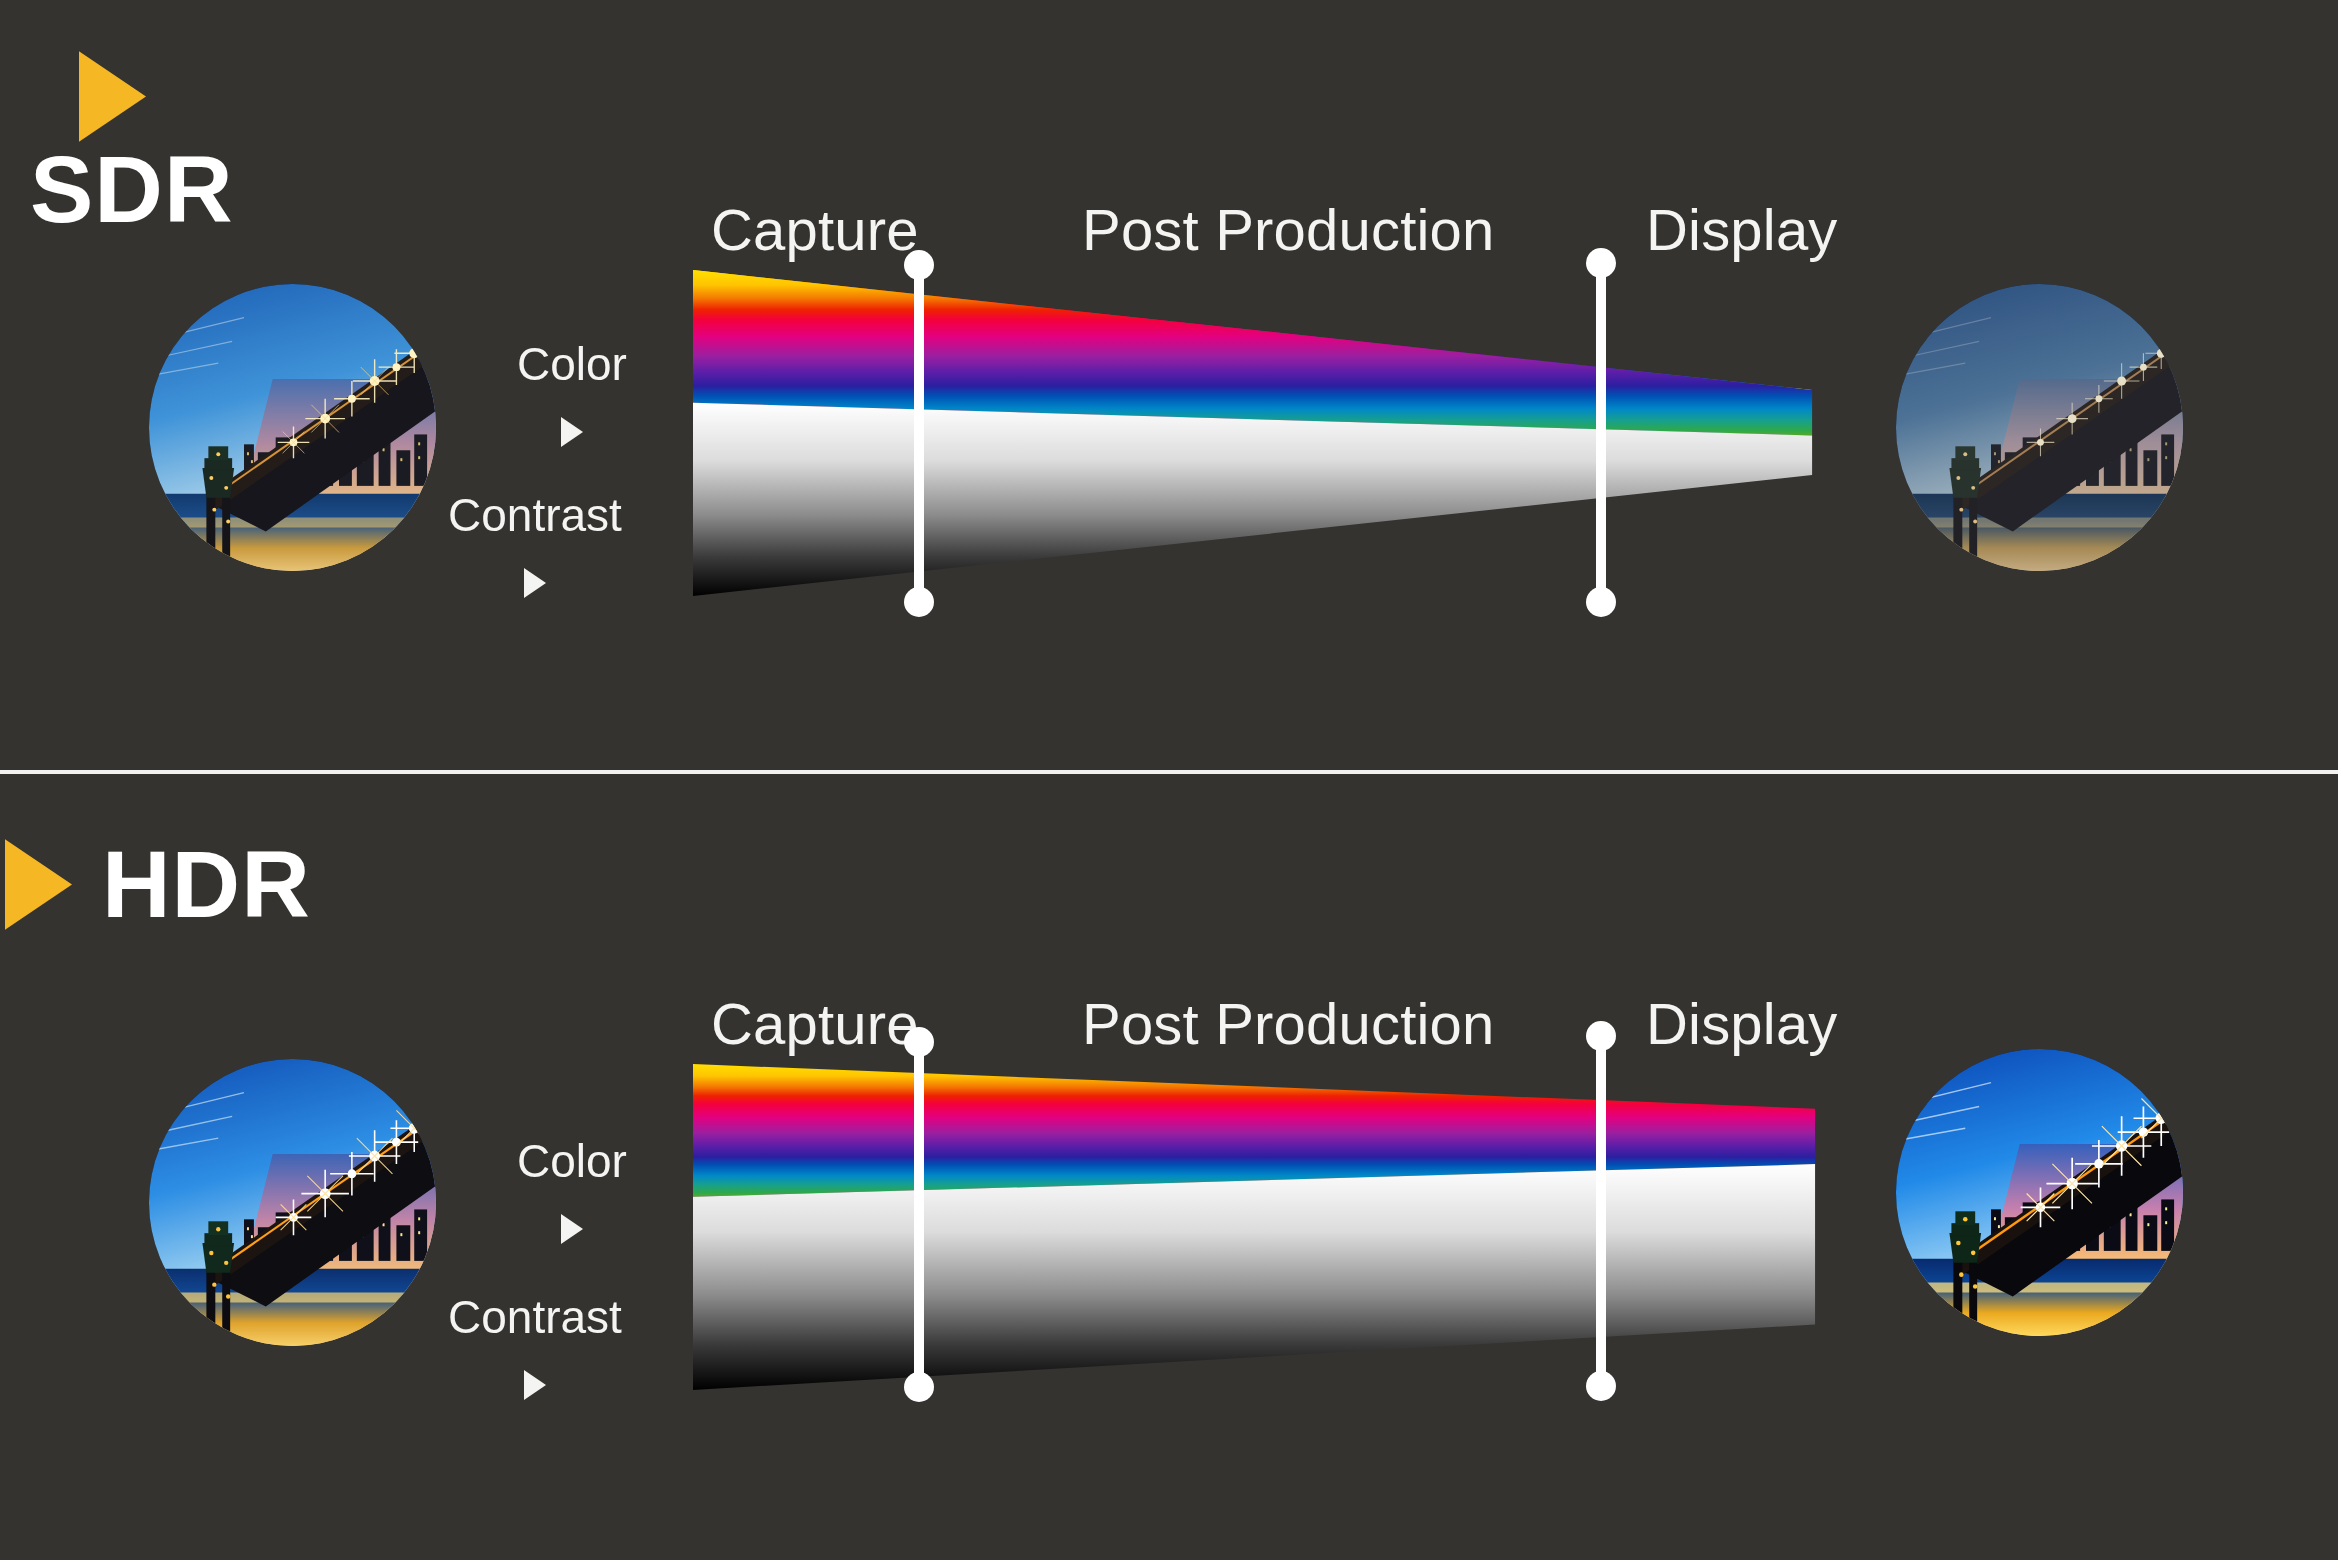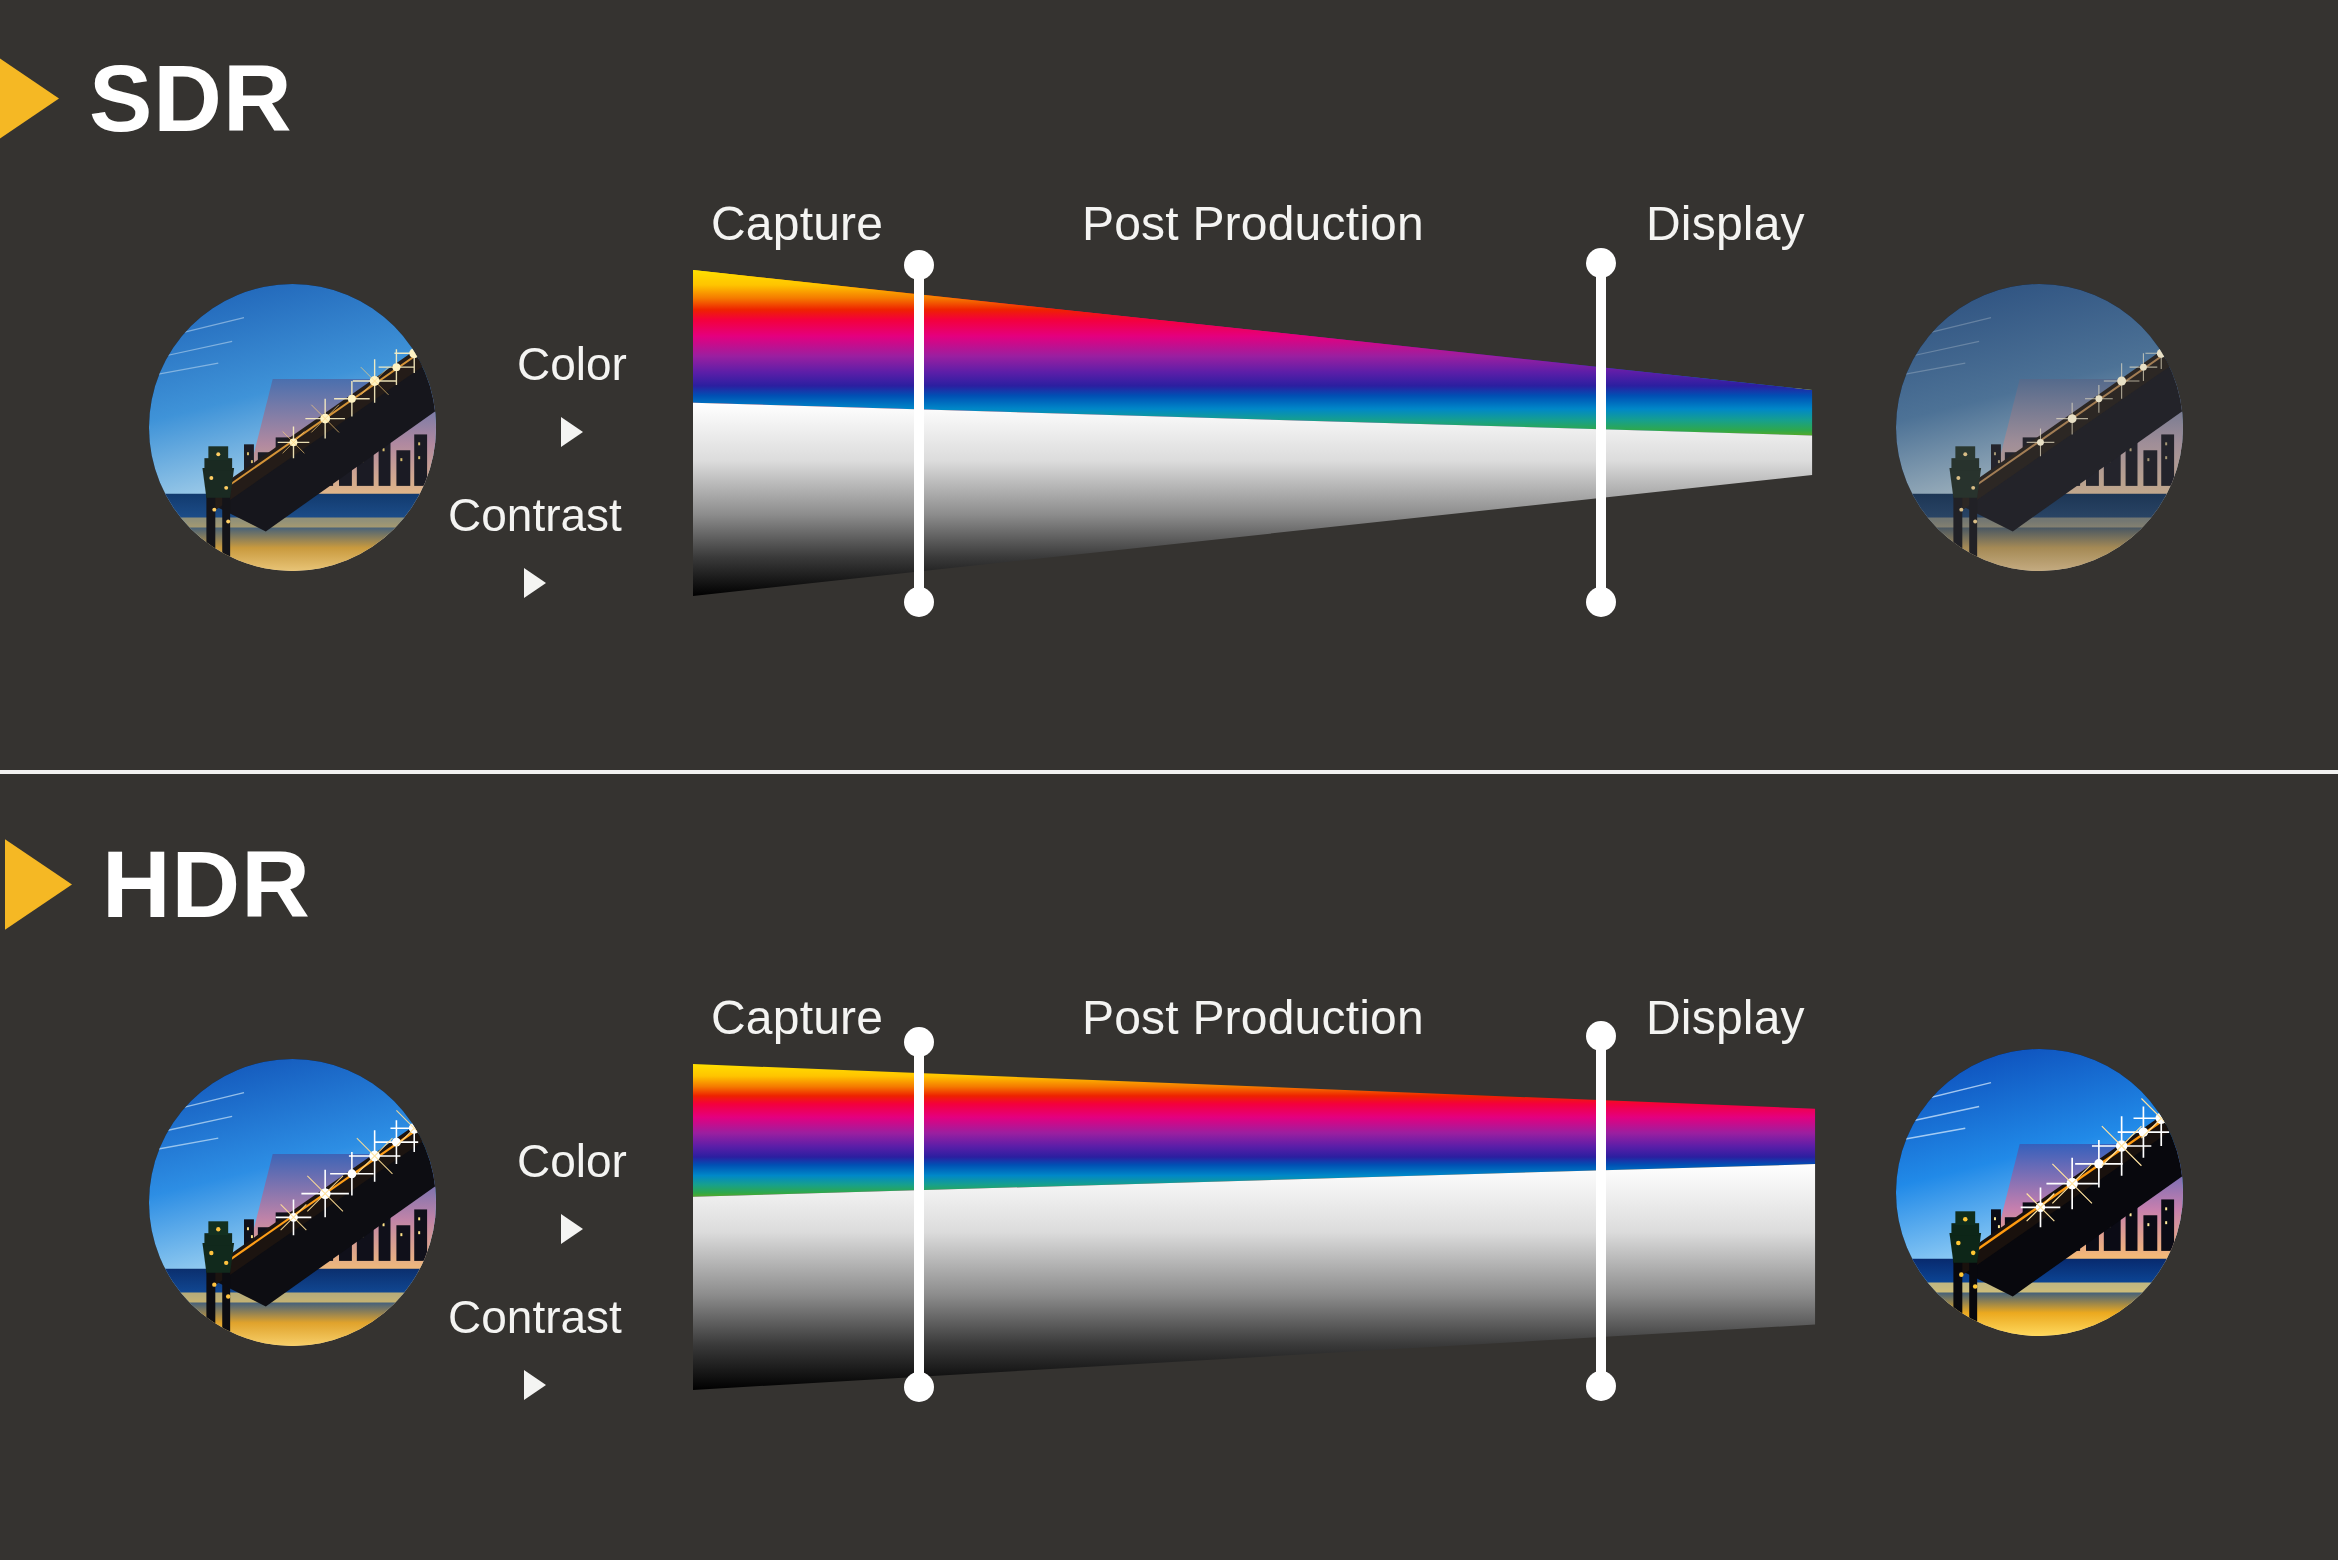--- a/index.html
+++ b/index.html
@@ -55,21 +55,21 @@
     border-radius: 50%;
     overflow: hidden;
     background: #0a1830;
   }
   .photo svg { display: block; width: 100%; height: 100%; }
 
   
   .stage-label {
     position: absolute;
     color: #f4f4f2;
-    font-size: 48px;
+    font-size: 58px;
     white-space: nowrap;
     font-weight: 400;
     letter-spacing: 0.2px;
   }
 
   
   .axis-label {
     position: absolute;
     color: #f4f4f2;
     font-size: 46px;
@@ -114,21 +114,21 @@
 
   
   .wedge { position: absolute; }
   .wedge svg { display: block; }
 </style>
 </head>
 <body>
 
 <div id="stage">
 
-  <div class="sec-head" style="left:0px; top:51px;">
+  <div class="sec-head" style="left:0px; top:51px;flex-direction:column;">
     <svg class="arrow-mark" viewBox="0 0 68 92">
       <polygon points="0,0 68,46 0,92" fill="#F5B824"></polygon>
     </svg>
     <div class="sec-title">SDR</div>
   </div>
 
   <div class="photo" style="left:149px; top:284px; width:287px; height:287px;">
     <svg viewBox="0 0 290 290" preserveAspectRatio="xMidYMid slice">
       <defs>
         <linearGradient id="sdrSkyL" x1="0" y1="0" x2="0.25" y2="1">

